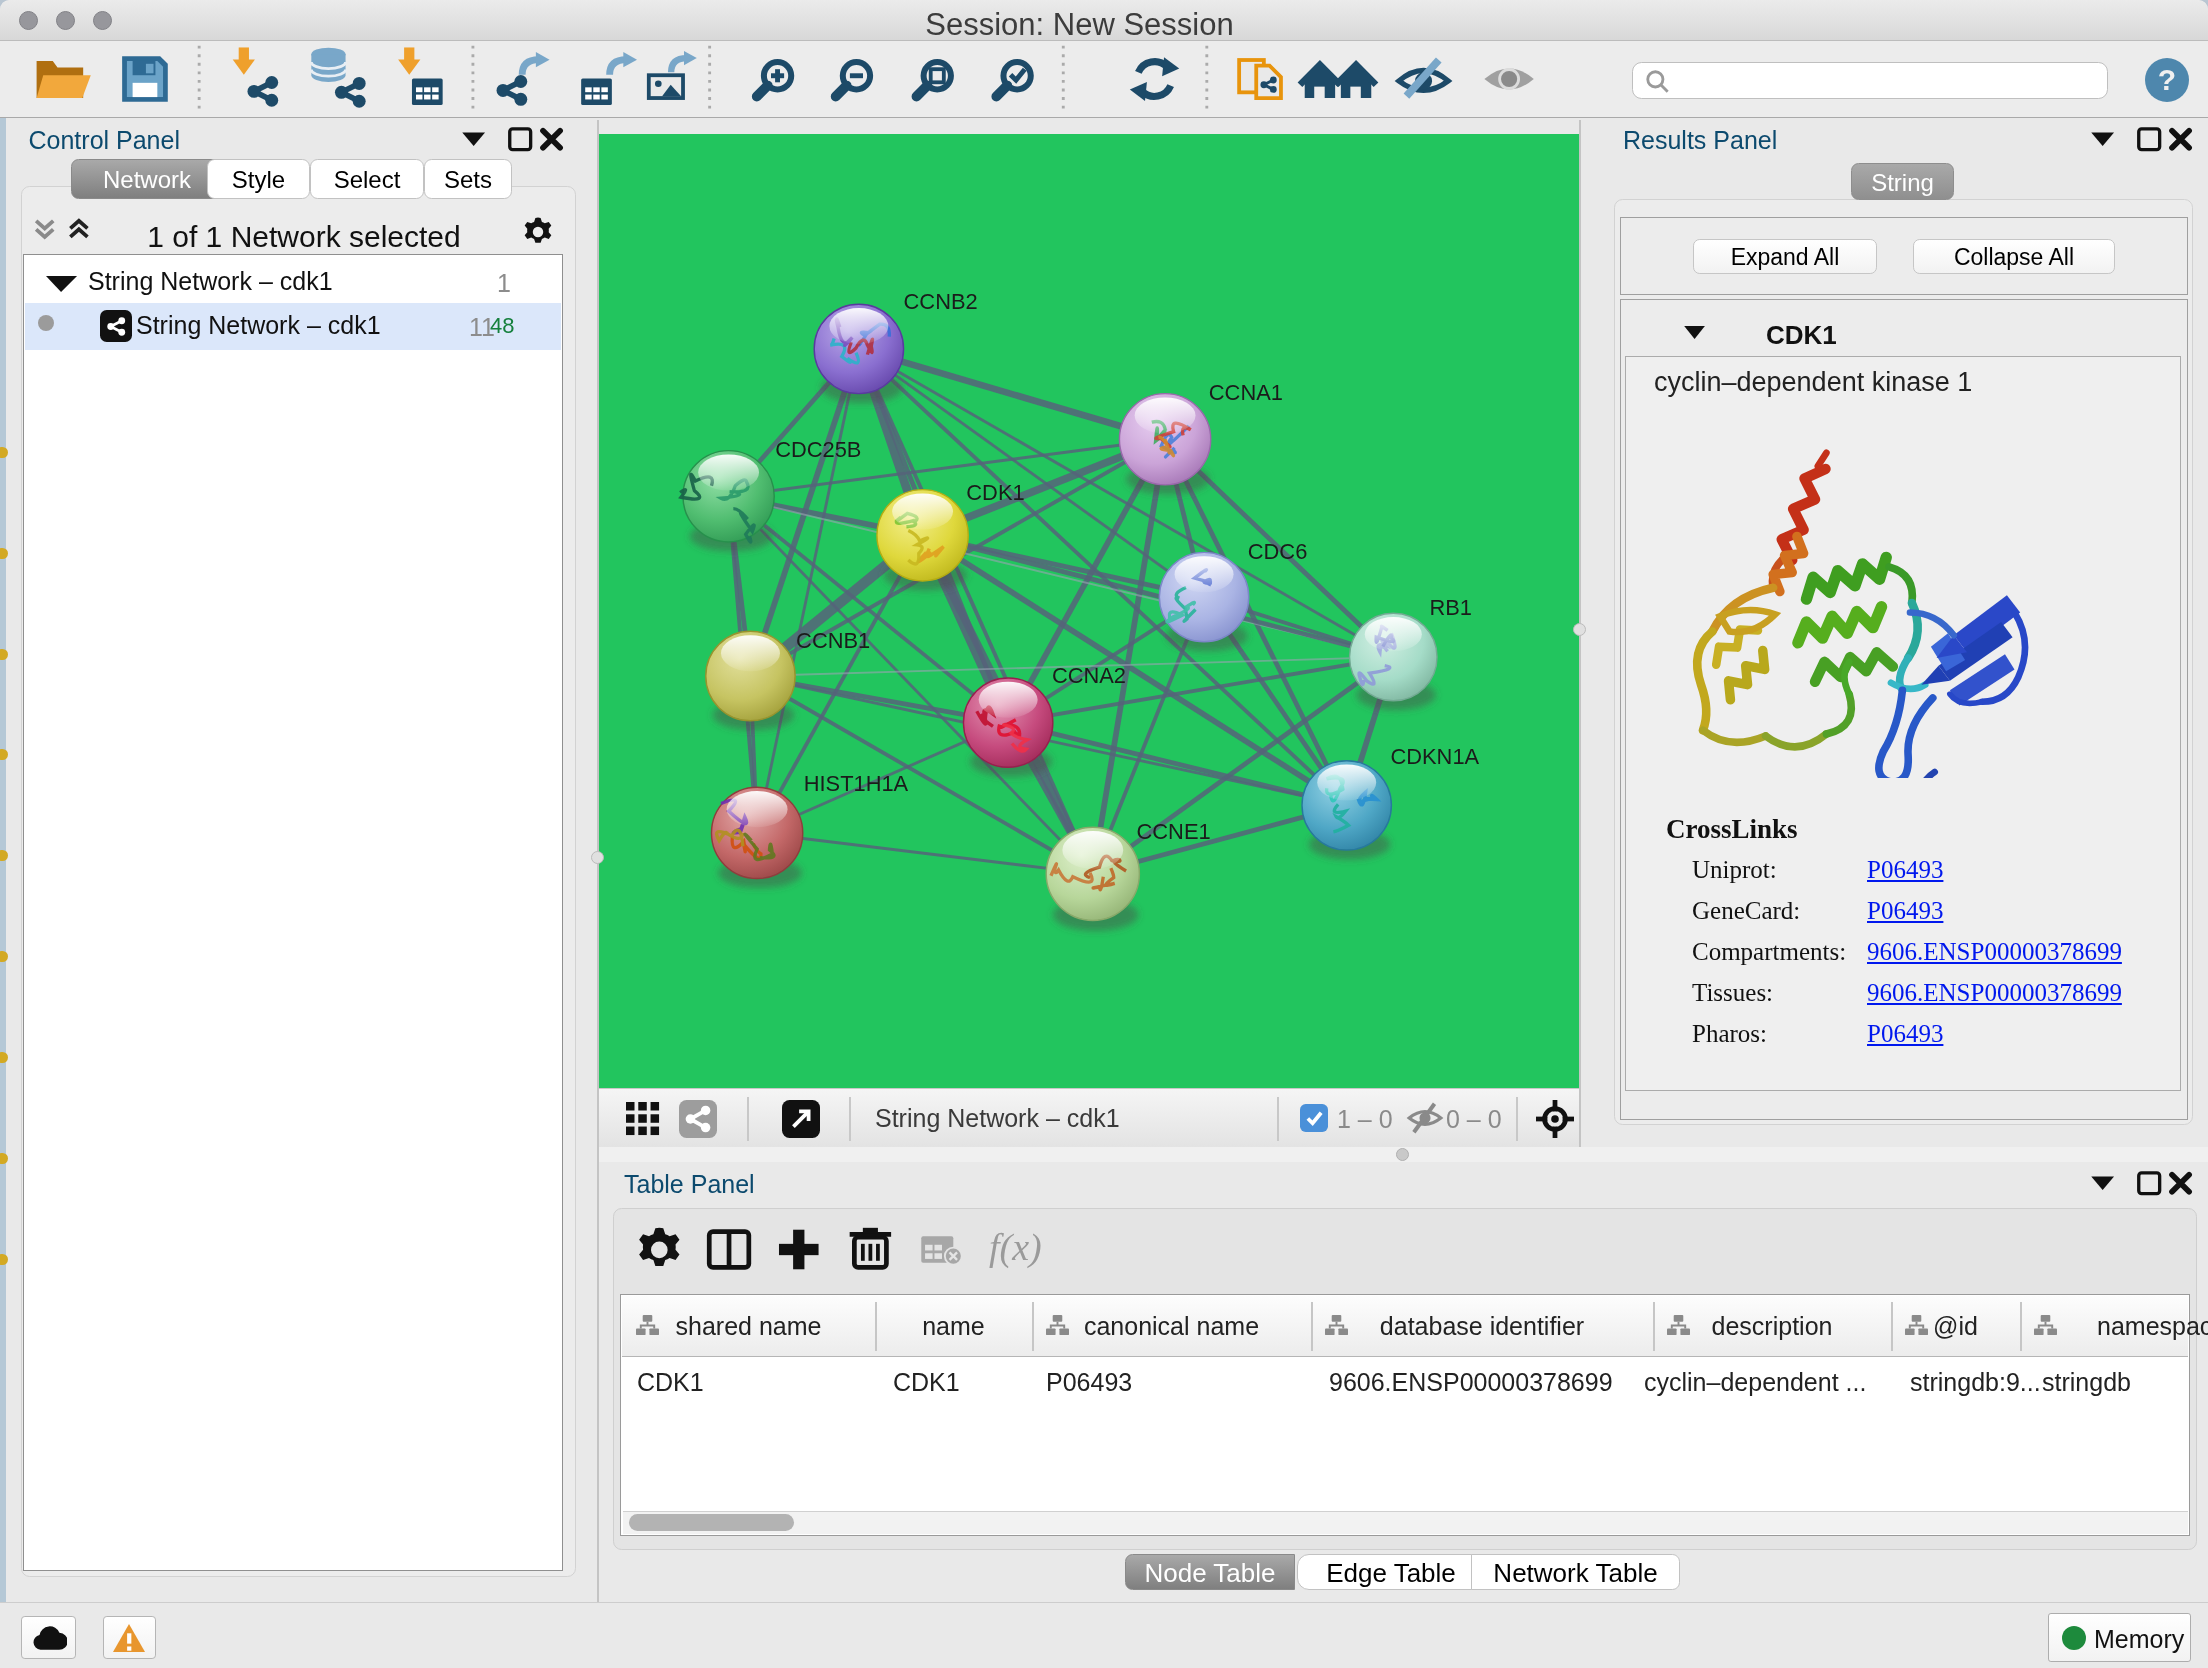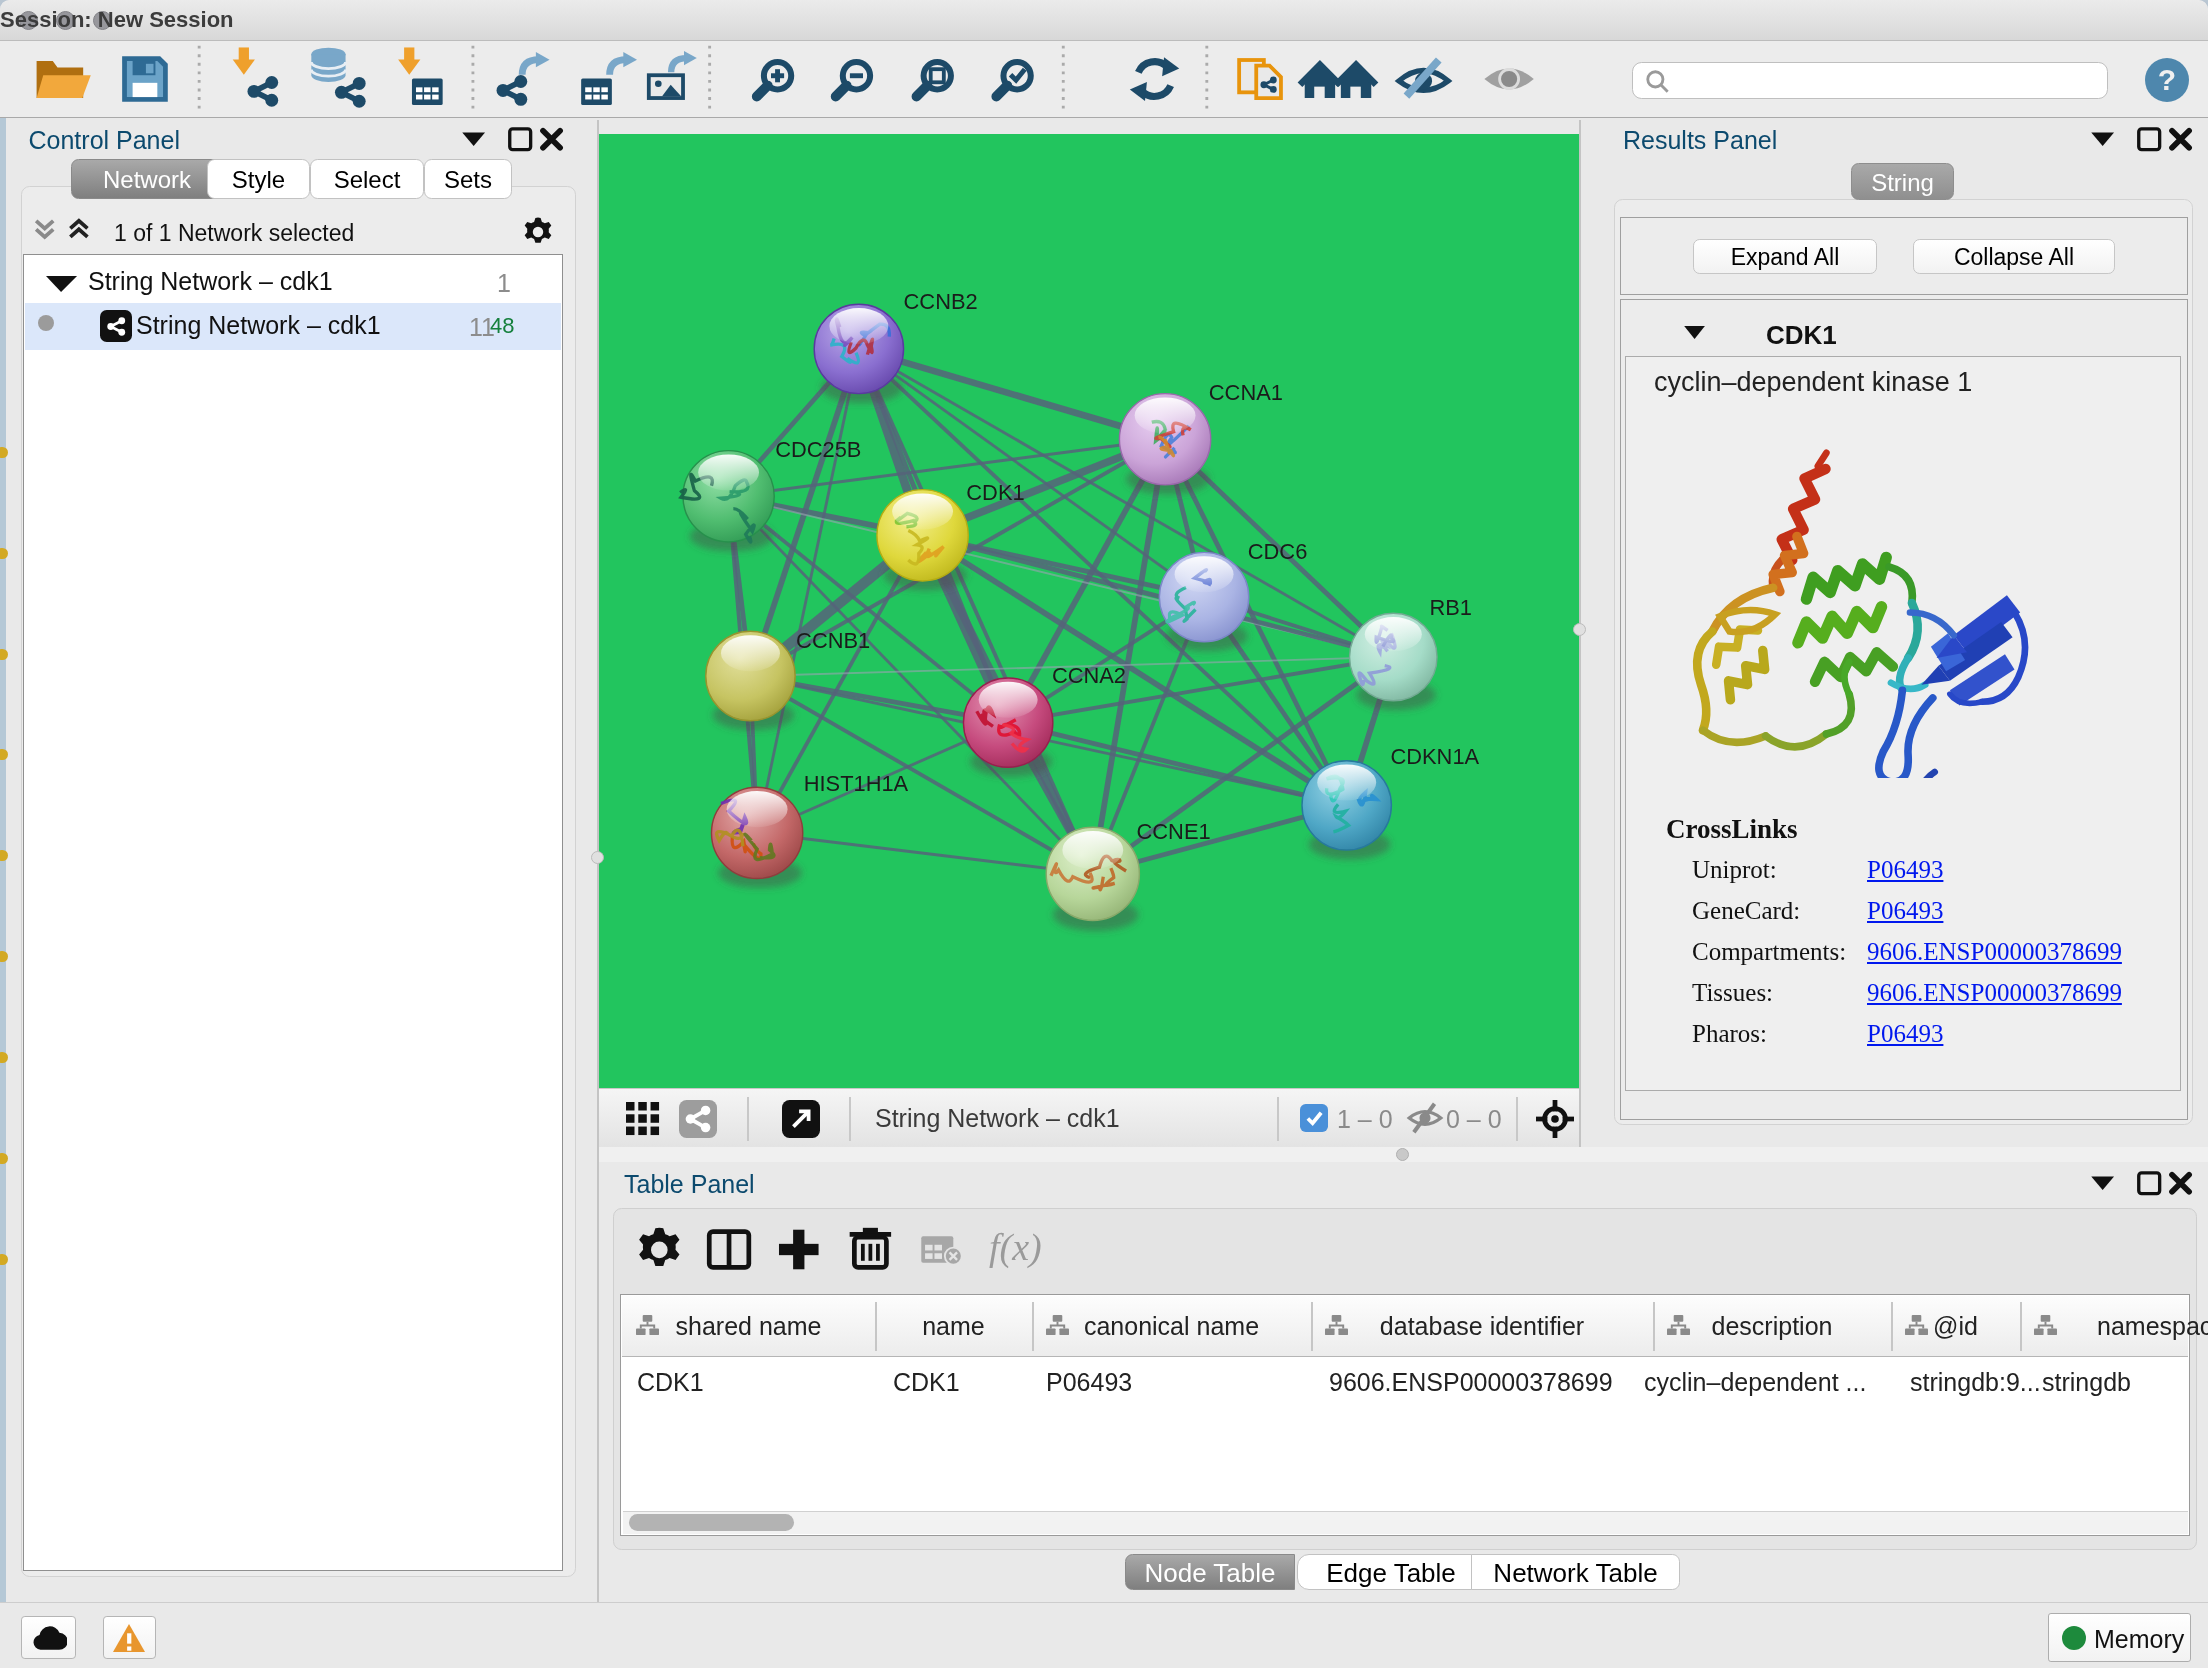--- a/index.html
+++ b/index.html
@@ -1,19 +1,19 @@
 <!DOCTYPE html>
 <html style="font-size:15px"><head><meta charset="utf-8"><style>
 *{margin:0;padding:0;box-sizing:border-box}
 html,body{width:2208px;height:1668px;background:#b9c6d2;font-family:"Liberation Sans",sans-serif;-webkit-font-smoothing:antialiased}
 #app{position:absolute;left:0;top:0;width:2208px;height:1668px;background:#e9e9e9;border-radius:9.5px 9.5px 0 0;overflow:hidden}
 .abs{position:absolute}
 .titlebar{left:0;top:0;width:2208px;height:41px;background:linear-gradient(#ebebeb,#d8d8d8);border-bottom:1px solid #bcbcbc;border-radius:9.5px 9.5px 0 0}
 .tl{position:absolute;top:10.5px;width:19px;height:19px;border-radius:50%;background:#97979c;border:1px solid #828287}
-.title{position:absolute;top:6.7px;left:0;width:2159px;font-size:22px;font-weight:700;color:#3c3c3c}
+.title{position:absolute;top:6.7px;left:0;width:2159px;text-align:center;font-size:31px;font-weight:400;color:#3c3c3c}
 .toolbar{left:0;top:41px;width:2208px;height:77px;background:#ececec;border-bottom:1.9px solid #a9a9a9}
 .searchbox{position:absolute;left:1632px;top:21px;width:476px;height:37px;background:#fff;border:1px solid #bfbfbf;border-radius:9.5px}
 .help{position:absolute;left:2145px;top:17px;width:44px;height:44px;border-radius:50%;background:#4e87ad;color:#f0f0f0;font-size:30px;font-weight:700;text-align:center;line-height:44px}
 .vline{position:absolute;top:120px;width:1.9px;background:#c4c4c4}
 
 .ptitle{font-size:25px;color:#0c4a6e}
 .tab{position:absolute;height:40px;border:1px solid #c2c2c2;background:#fff;color:#000;font-size:24px;text-align:center;border-radius:7.6px}
 .tabsel{background:linear-gradient(#a9a9a9,#7f7f7f);color:#fff;border-color:#8a8a8a}
 .panelbox{position:absolute;background:#ececec;border:1px solid #d2d2d2;border-radius:8.6px}
 .whitebox{position:absolute;background:#fff;border:1.9px solid #8f8f8f}
@@ -209,21 +209,21 @@
 <svg class="abs" style="left:34px;top:217px" width="67" height="28.5" viewBox="0 0 70 30">
       <g fill="none" stroke="#8a8a8a" stroke-width="4">
         <path d="M 2 4 L 11 12 L 20 4"></path>
         <path d="M 2 13 L 11 21 L 20 13"></path>
       </g>
       <g fill="none" stroke="#222" stroke-width="4">
         <path d="M 38 12 L 47 4 L 56 12"></path>
         <path d="M 38 21 L 47 13 L 56 21"></path>
       </g>
     </svg>
-<div class="abs" style="left:114px;top:220px;width:380px;text-align:left;font-size:23px;color:#111">1 of 1 Network selected</div>
+<div class="abs" style="left:114px;top:220px;width:380px;text-align:center;font-size:30px;color:#111">1 of 1 Network selected</div>
 <svg class="abs" style="left:521px;top:215px" width="34" height="34" viewBox="0 0 52 52">
       <g transform="translate(26,26)">
         <path fill="#111" d="M0-22l4 .6 2 6a16 16 0 0 1 4.4 2l6-2 4 5.6-4 4.8a16 16 0 0 1 0 5.2l4 4.8-4 5.6-6-2a16 16 0 0 1-4.4 2l-2 6h-8l-2-6a16 16 0 0 1-4.4-2l-6 2-4-5.6 4-4.8a16 16 0 0 1 0-5.2l-4-4.8 4-5.6 6 2a16 16 0 0 1 4.4-2l2-6zM0-8a8 8 0 1 0 0 16 8 8 0 0 0 0-16z"></path>
       </g>
     </svg>
 <div class="whitebox" style="left:23px;top:254px;width:540px;height:1317px"></div>
 <svg class="abs" style="left:46px;top:274px" width="32" height="19" viewBox="0 0 34 20">
       <polygon points="0,2 33,2 16,19" fill="#111"></polygon>
     </svg>
 <div class="abs" style="left:88px;top:267px;font-size:25px;color:#111">String Network – cdk1</div>

